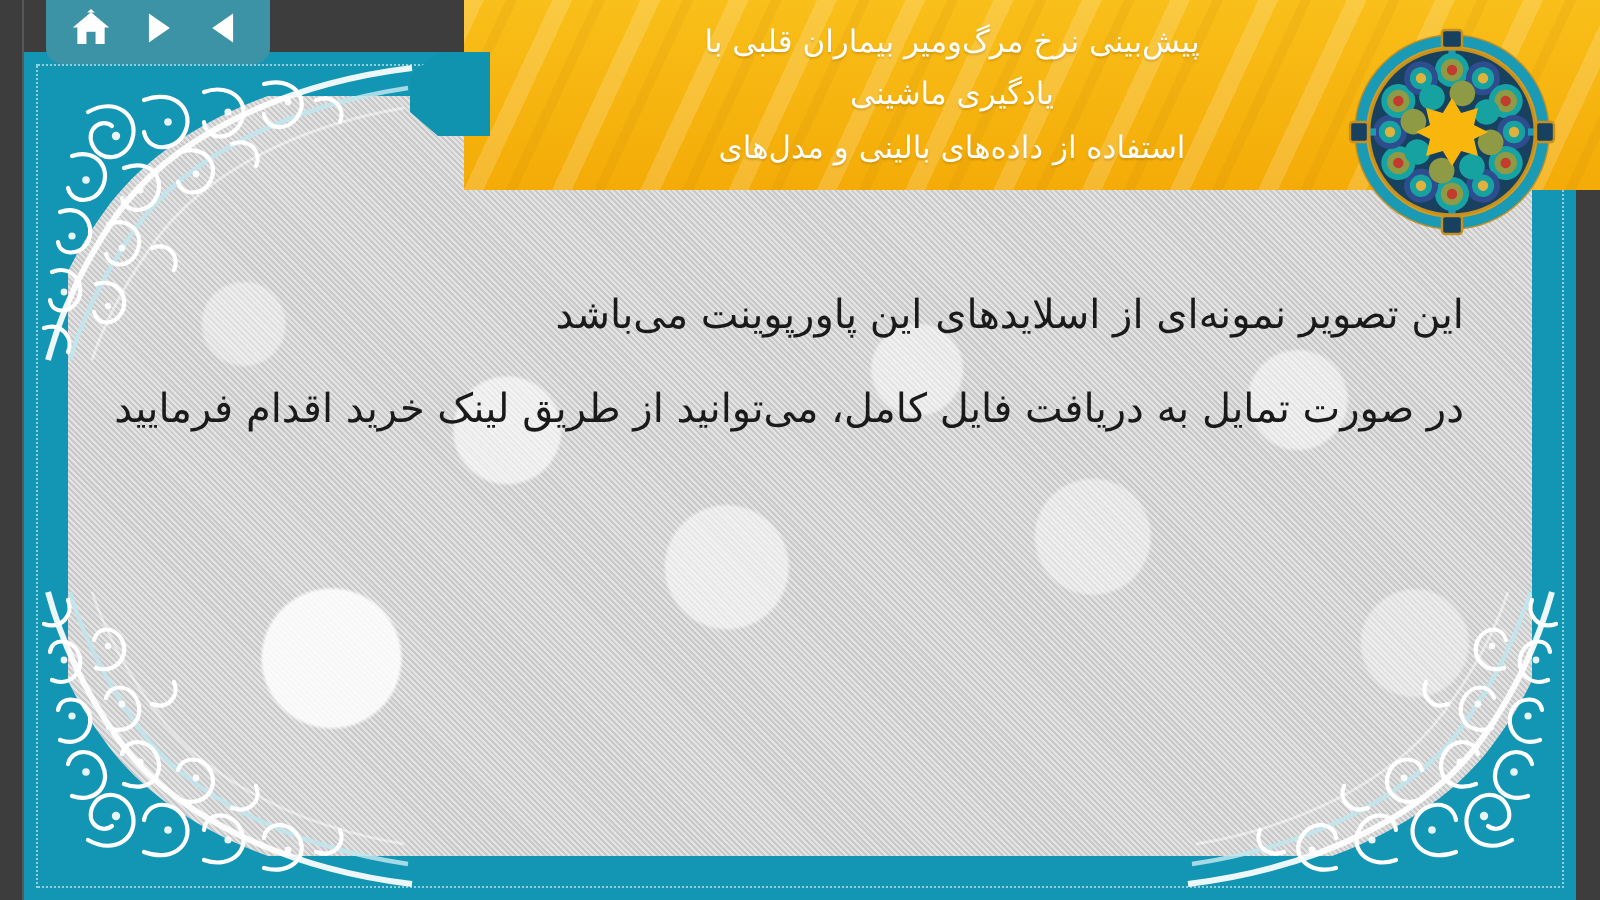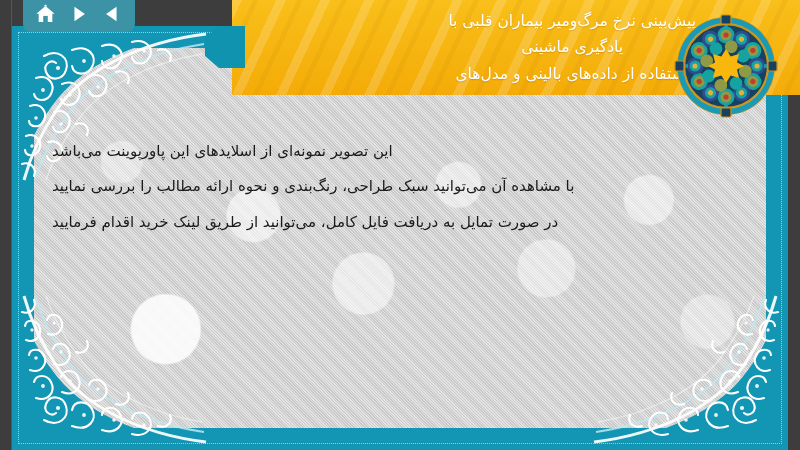--- a/index.html
+++ b/index.html
@@ -87,21 +87,21 @@
     position: absolute; z-index: 8;
     left: 232px; top: 0px;
     width: 568px; height: 95px;
     background:
       repeating-linear-gradient(115deg,
         rgba(255,255,255,.17) 0 9px,
         rgba(255,255,255,0) 9px 19px,
         rgba(180,120,0,.10) 19px 24px,
         rgba(255,255,255,0) 24px 40px),
       linear-gradient(180deg, #f9bf1a 0%, #f4ab07 100%);
-    display: flex; align-items: center; justify-content: flex-start;
+    display: flex; align-items: center; justify-content: center;
   }
   #title-tab {
     position: absolute; z-index: 9;
     left: 205px; top: 26px;
     width: 40px; height: 42px;
     background: #0f93ae;
     clip-path: polygon(0 12px, 14px 0, 100% 0, 100% 100%, 14px 100%, 0 calc(100% - 12px));
   }
   #title-text {
     color: #ffffff;
@@ -132,24 +132,24 @@
   
   #medallion {
     position: absolute; z-index: 10;
     right: 22px; top: 14px;
     width: 104px; height: 104px;
   }
 
   
   #body-text {
     position: absolute; z-index: 6;
-    left: 40px; right: 23px; top: 108px;
-    text-align: left; direction: rtl;
+    left: 40px; right: 56px; top: 108px;
+    text-align: right; direction: rtl;
     color: #1a1a1a;
-    font-size: 15px;
+    font-size: 20px;
     line-height: 2.35;
     white-space: nowrap;
   }
   #body-text .bline { display: block; }
 </style>
 </head>
 <body>
 
 <div id="viewer">
 
@@ -273,21 +273,20 @@
             <circle cx="14" cy="114" r="1.7"></circle>
           <circle cx="36" cy="121" r="1.6"></circle>
         </g>
       </svg>
     </div>
 
     <div id="slide-border-dots"></div>
 
     <div id="body-text">
       <span class="bline">این تصویر نمونه‌ای از اسلایدهای این پاورپوینت می‌باشد</span>
-      <span class="bline">با مشاهده آن می‌توانید سبک طراحی، رنگ‌بندی و نحوه ارائه مطالب را بررسی نمایید</span>
       <span class="bline">در صورت تمایل به دریافت فایل کامل، می‌توانید از طریق لینک خرید اقدام فرمایید</span>
     </div>
 
   </div>
 
   <div id="title-notch"></div>
   <div id="title-notch-wedge"></div>
 
   <div id="title-tab"></div>
 

